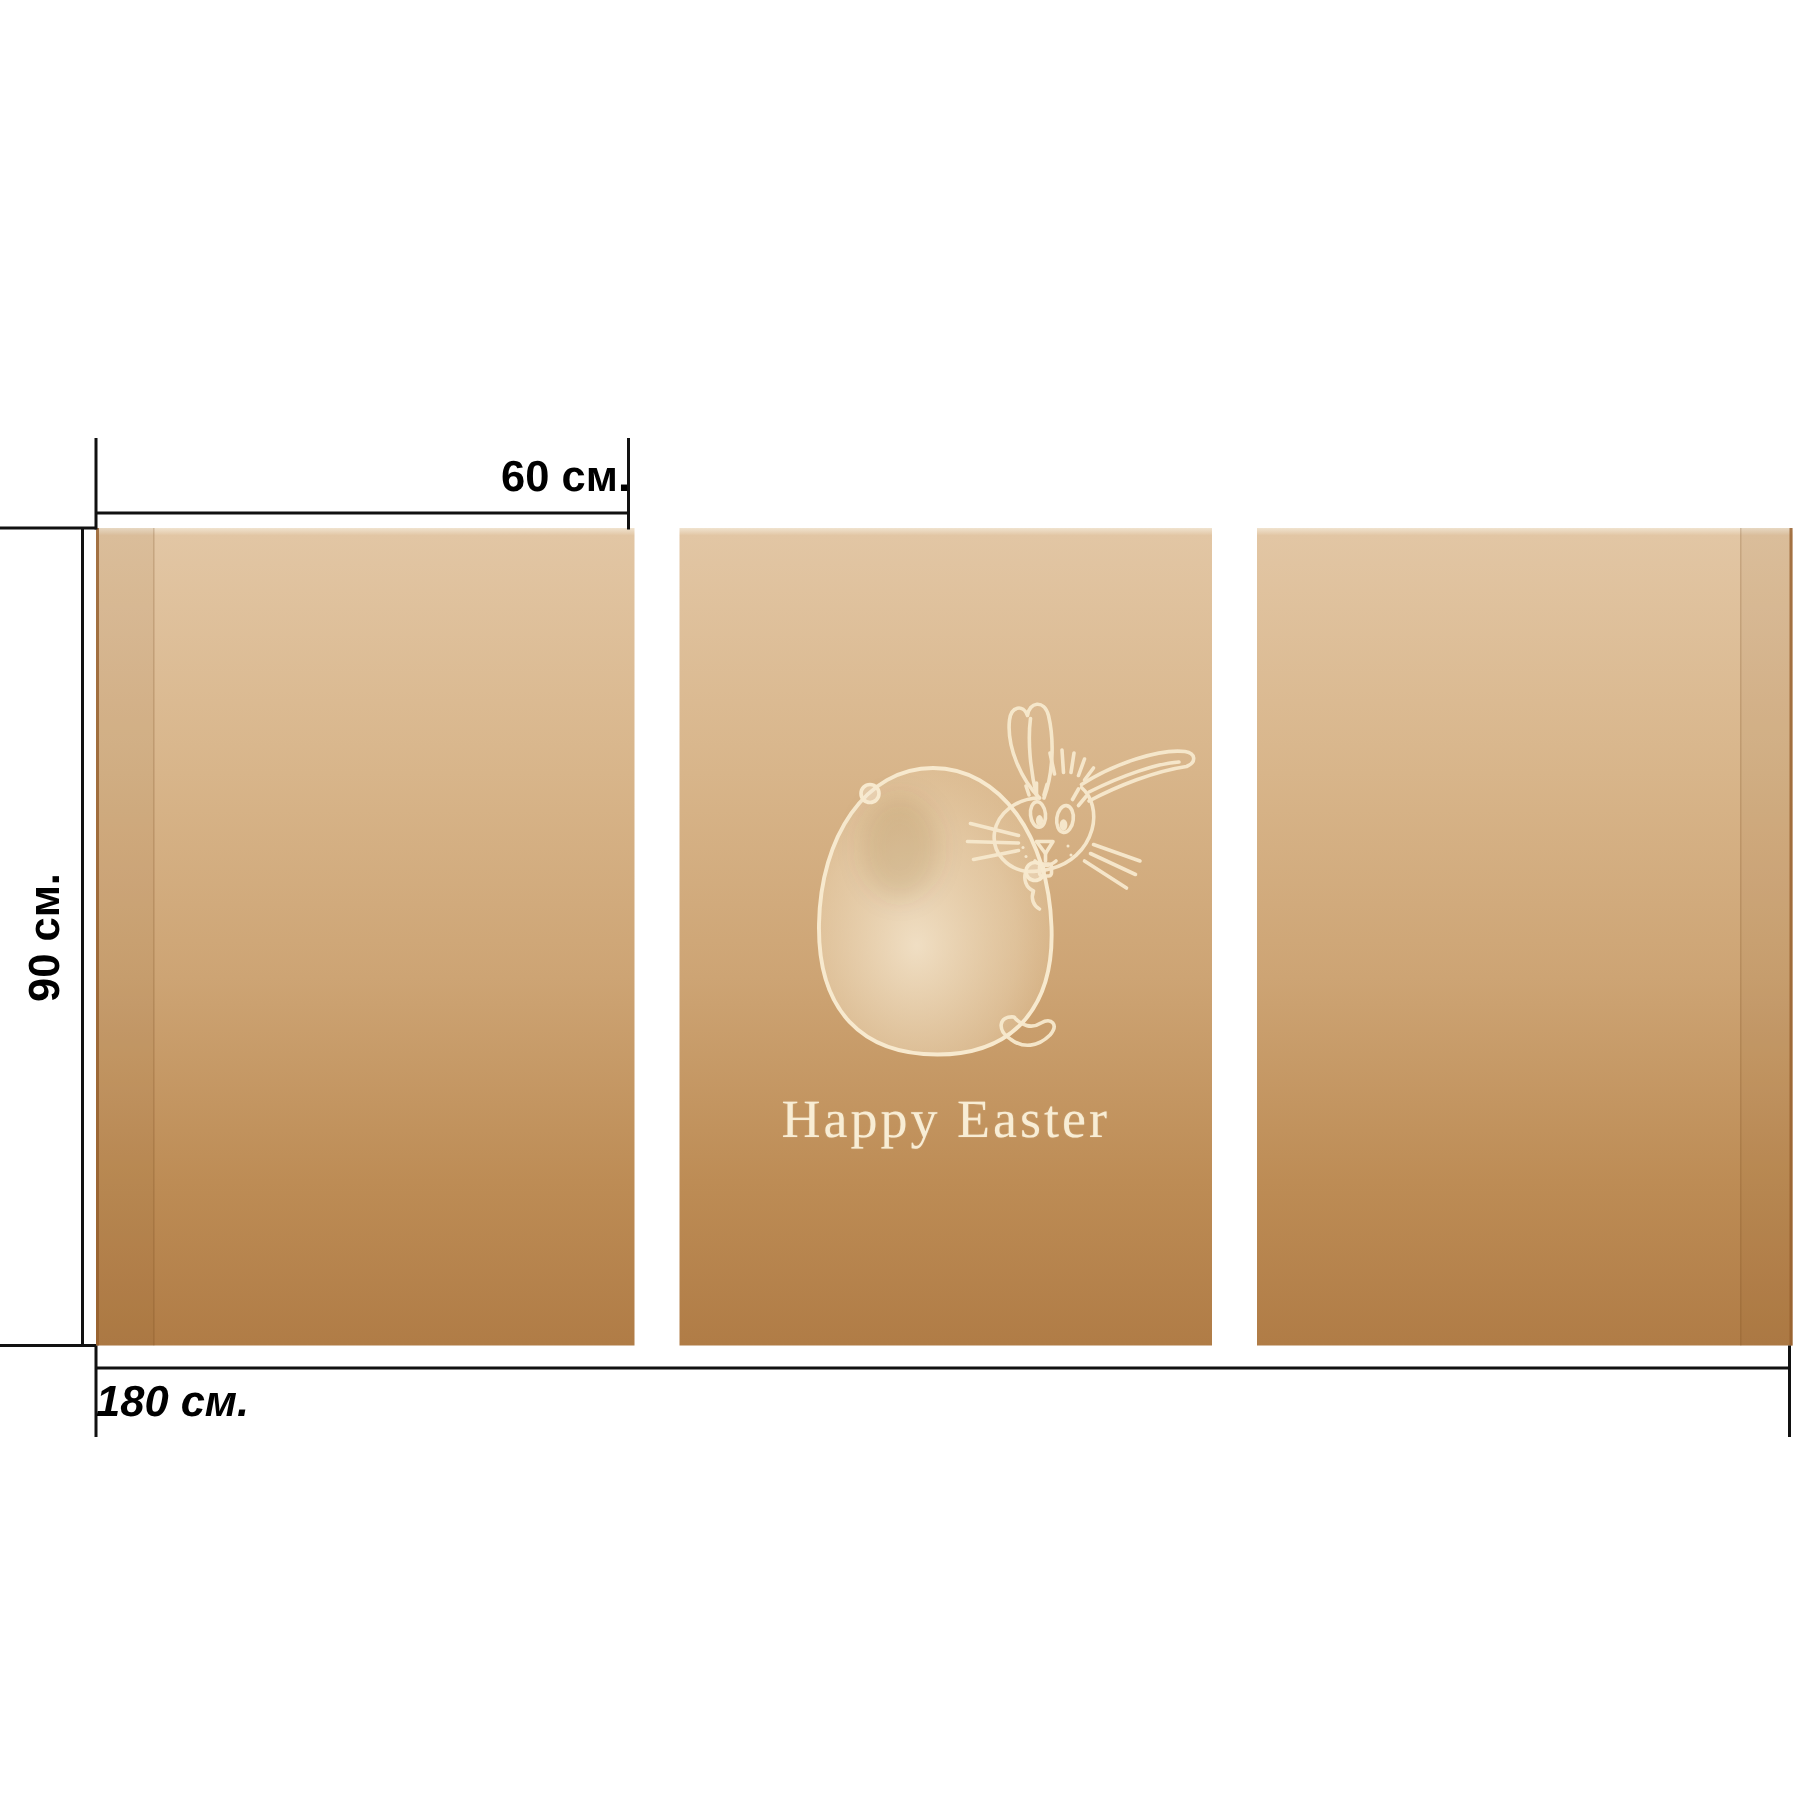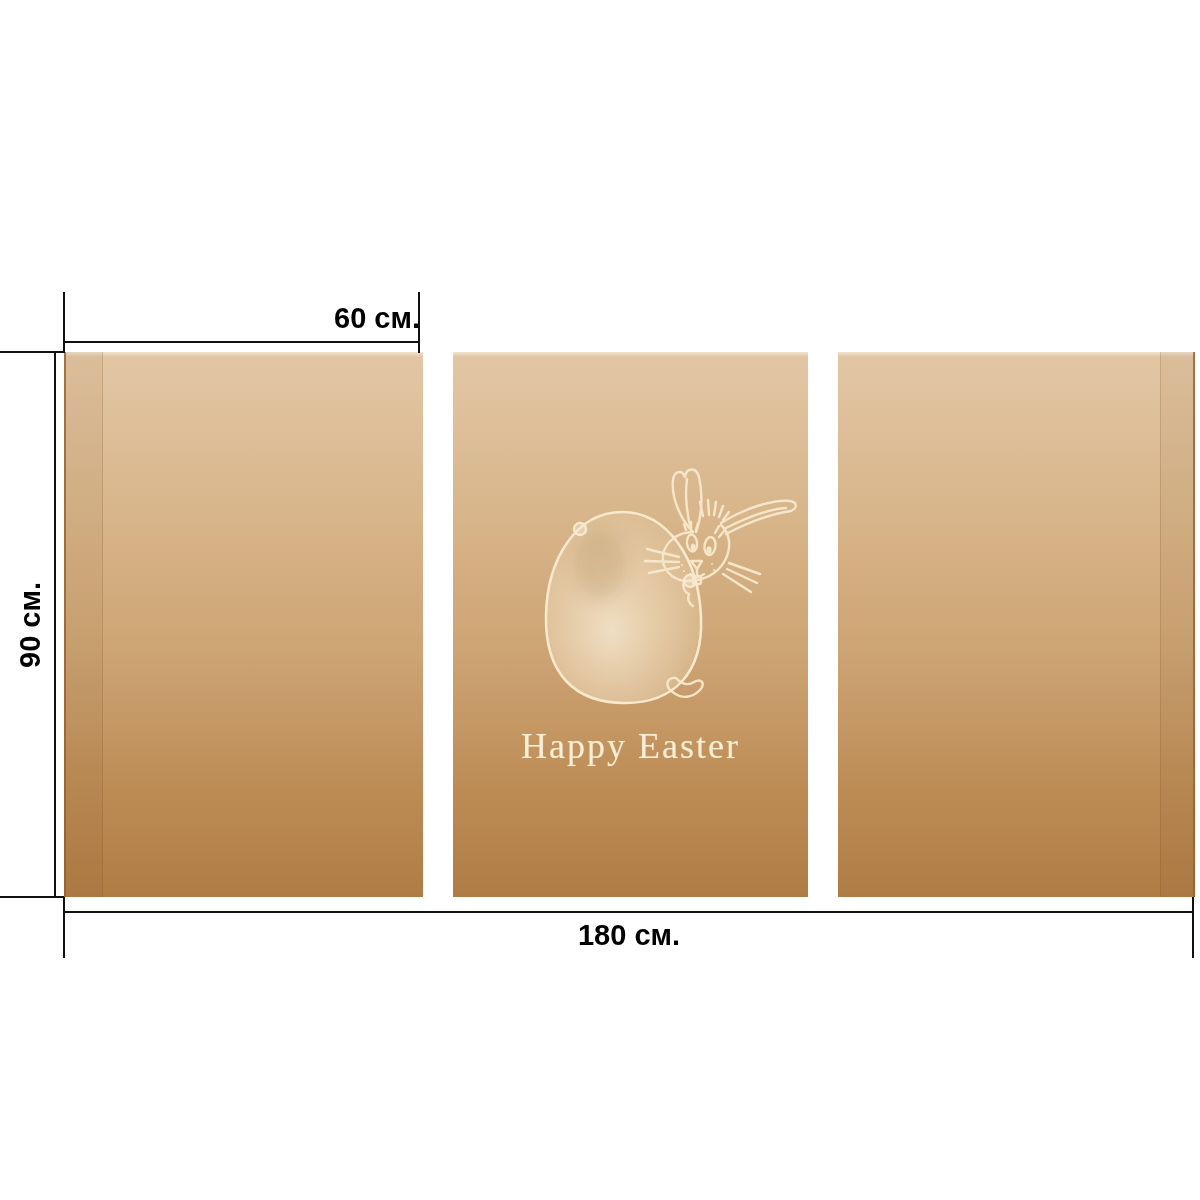--- a/index.html
+++ b/index.html
@@ -80,21 +80,21 @@
 
   .dim-label {
     position: absolute;
     color: #000000;
     font-weight: 700;
     font-size: 29px;
     font-family: "Liberation Sans", sans-serif;
     white-space: nowrap;
   }
   .dim-label-top    { left: 64px; top: 302px; width: 356px;  text-align: right; }
-  .dim-label-bottom { left: 64px; top: 919px; width: 1130px; text-align: center; }
+  .dim-label-bottom { left: 64px; top: 919px; width: 1130px; text-align: left; font-style: italic; }
   .dim-label-left   {
     left: -30px; top: 605px;
     width: 120px; height: 40px;
     line-height: 40px;
     text-align: center;
     transform: rotate(-90deg);
     transform-origin: center center;
   }
 </style>
 </head>

